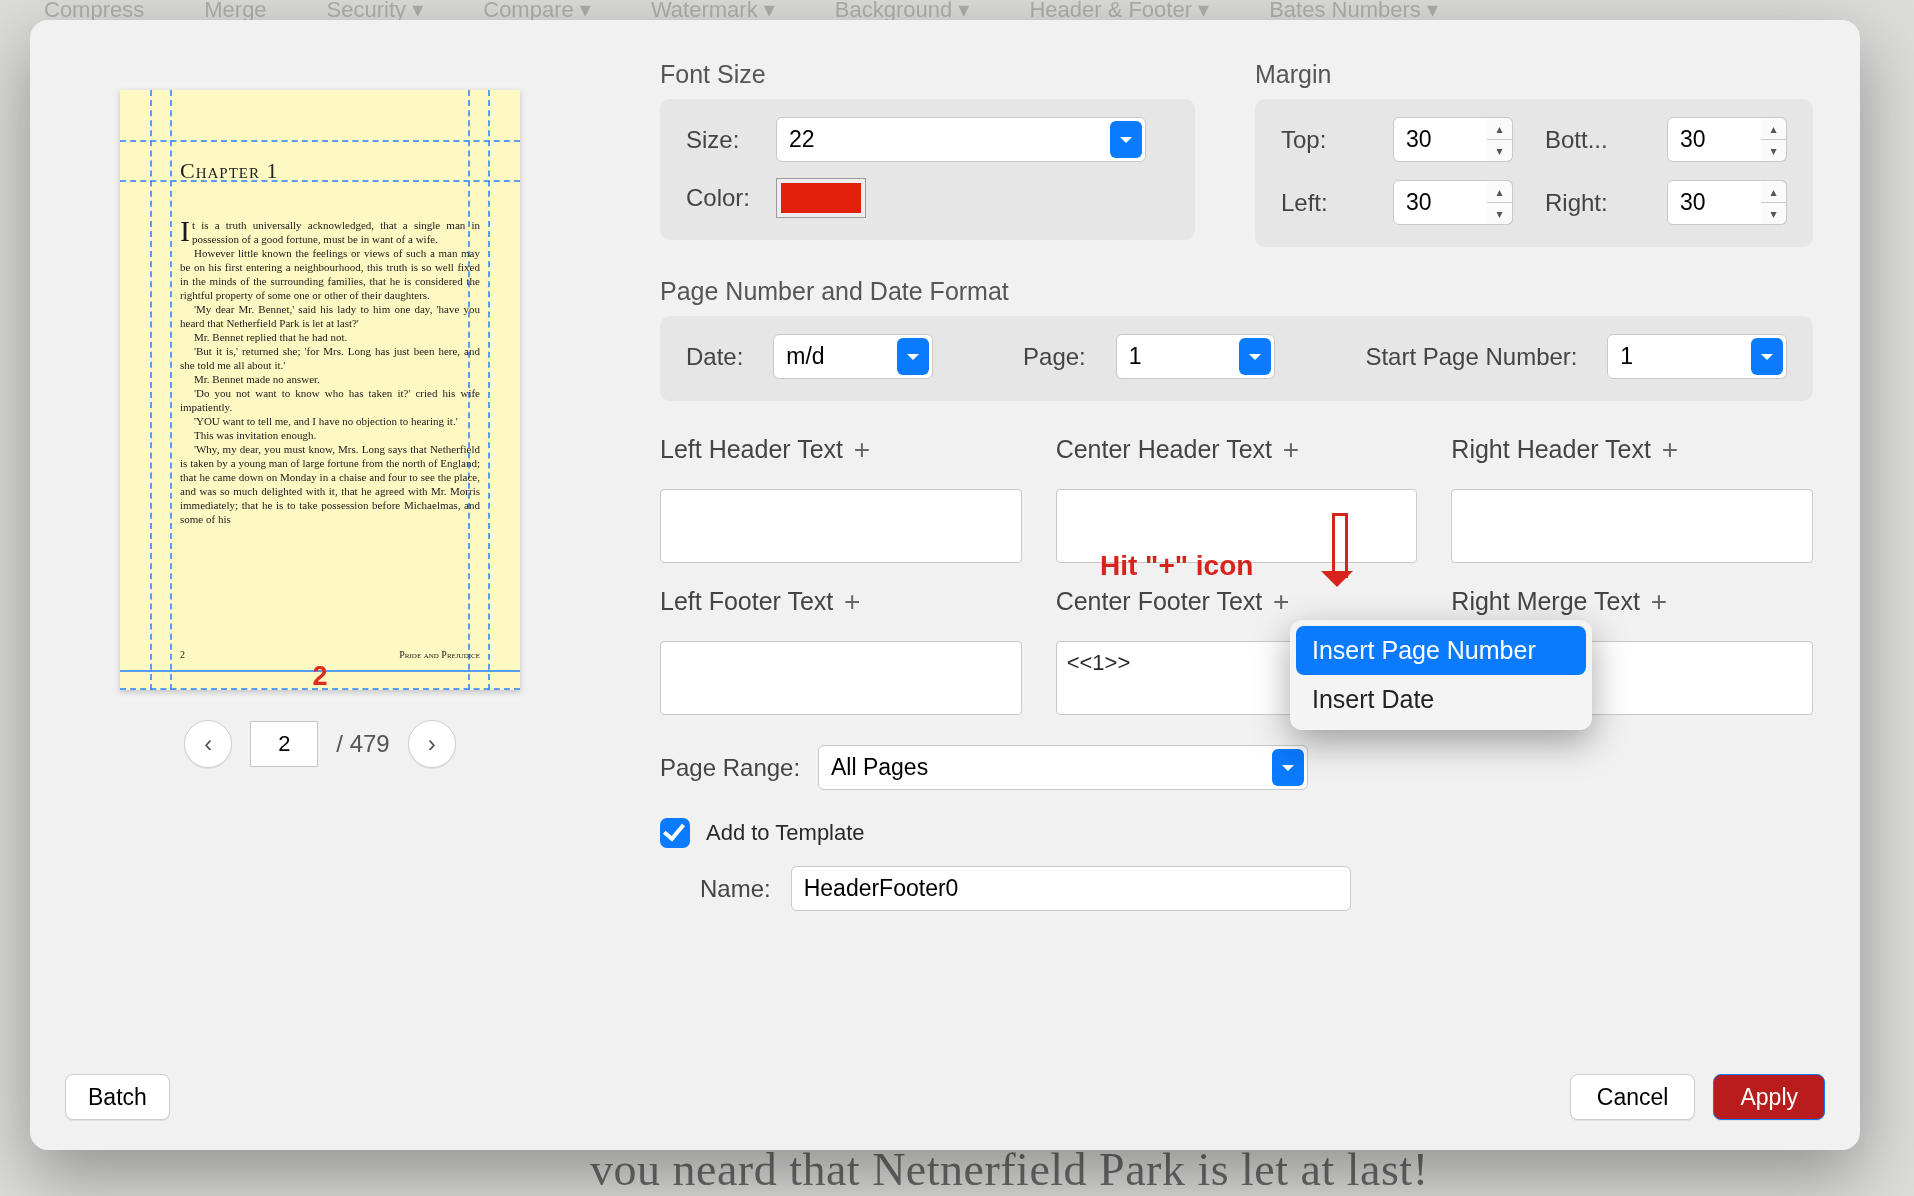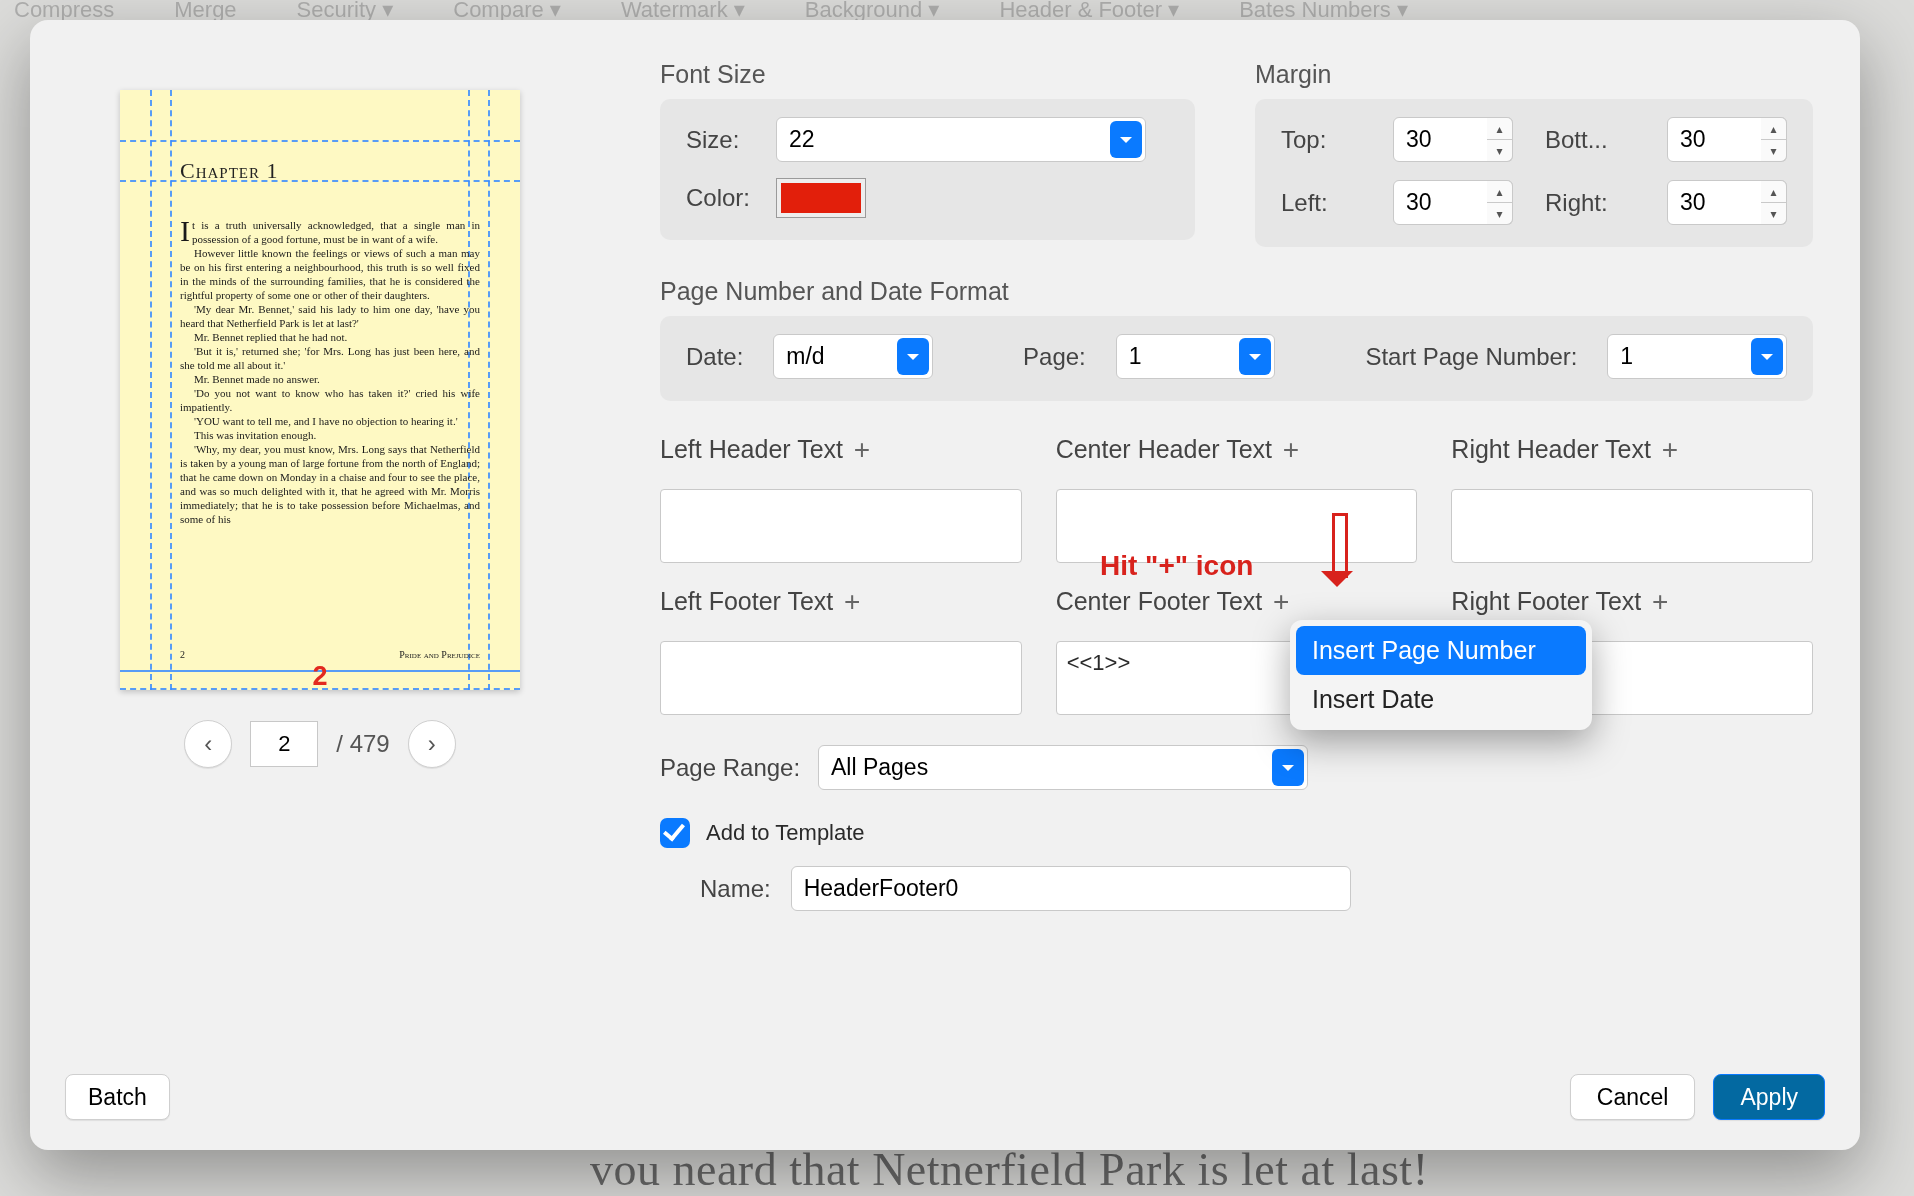--- a/index.html
+++ b/index.html
@@ -7,21 +7,21 @@
     width:1914px;height:1196px;
     font-family:-apple-system,BlinkMacSystemFont,"Helvetica Neue",Arial,sans-serif;
     font-size:22px;
     color:#2a2a2a;
     background:#dcdcda;
     overflow:hidden;
   }
   
   .bg-toolbar{
     position:absolute;top:0;left:0;right:0;height:20px;
-    display:flex;gap:60px;padding-left:14px;
+    display:flex;gap:60px;padding-left:44px;
     color:#8a8a8a;font-size:22px;
     align-items:center;
     white-space:nowrap;
   }
   .bg-toolbar span{opacity:.55}
   .bg-text{
     position:absolute;left:590px;bottom:0;
     font-family:Georgia,serif;font-size:46px;color:#6a6a6a;
     white-space:nowrap;letter-spacing:.5px;
   }
@@ -212,21 +212,21 @@
     height:46px;padding:0 22px;border:1px solid #cfcfcf;background:#fff;
     border-radius:8px;font-size:23px;box-shadow:0 1px 1px rgba(0,0,0,.08);
   }
   .footer-btns{
     position:absolute;right:35px;bottom:30px;display:flex;gap:18px;
   }
   .btn{
     height:46px;padding:0 26px;border:1px solid #cfcfcf;background:#fff;
     border-radius:8px;font-size:23px;box-shadow:0 1px 1px rgba(0,0,0,.08);
   }
-  .btn.primary{background:#0369a1;color:#fff;border-color:#0a7aff}
+  .btn.primary{background:#b91c1c;color:#fff;border-color:#0a7aff}
 </style>
 </head>
 <body>
 
 <div class="bg-toolbar">
   <span>Compress</span>
   <span>Merge</span>
   <span>Security ▾</span>
   <span>Compare ▾</span>
   <span>Watermark ▾</span>
@@ -365,21 +365,21 @@
 
       <div class="hf-cell-title">
           <span>Left Footer Text</span>
           <span class="plus-btn">+</span>
         </div>
       <div class="hf-cell-title">
           <span>Center Footer Text</span>
           <span class="plus-btn">+</span>
         </div>
       <div class="hf-cell-title">
-          <span>Right Footer Text</span>
+          <span>Right Merge Text</span>
           <span class="plus-btn">+</span>
         </div>
 
       <div class="hf-input"></div>
       <div class="hf-input">&lt;&lt;1&gt;&gt;</div>
       <div class="hf-input"></div>
     </div>
 
     <div class="page-range">
       <span class="lbl" style="min-width:150px">Page Range:</span>

